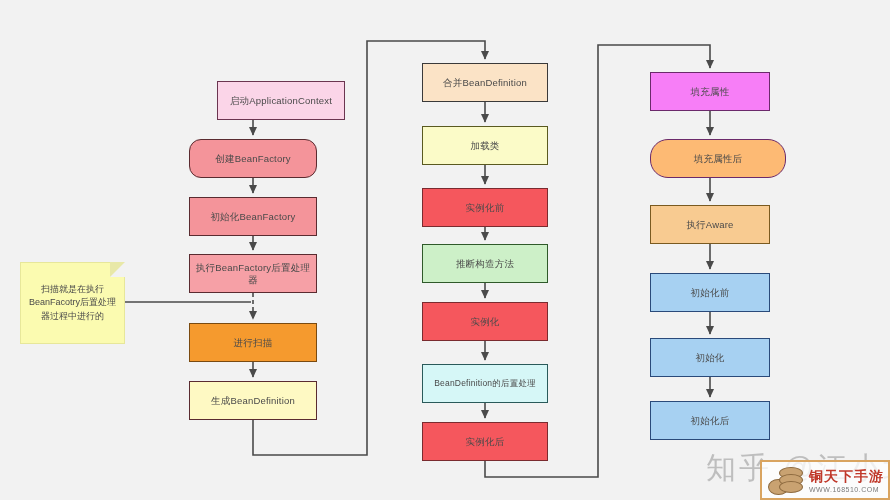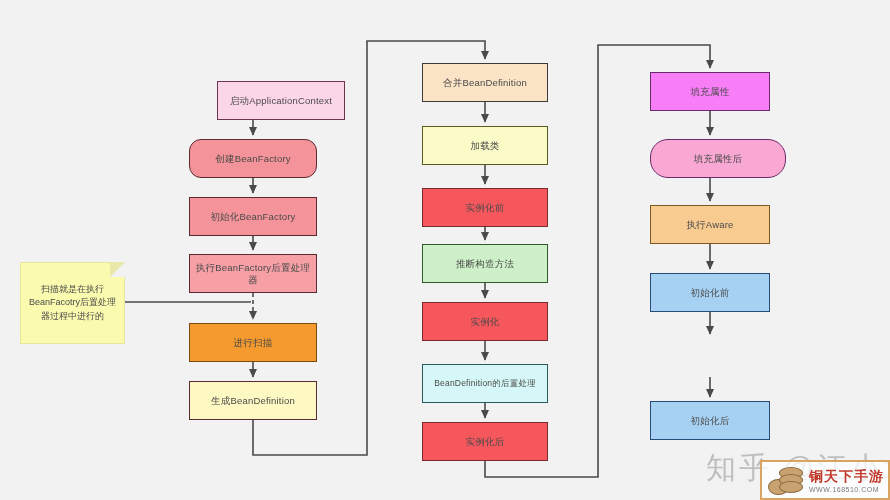--- a/index.html
+++ b/index.html
@@ -190,28 +190,31 @@
   <div class="node" style="left:422px;top:364px;width:126px;height:39px;background:#d6f7f7;border-color:#2a5a5a;font-size:8.5px;">
     <span>BeanDefinition的后置处理</span>
   </div>
   <div class="node" style="left:422px;top:422px;width:126px;height:39px;background:#f5575d;border-color:#7a2b2f;">
     <span>实例化后</span>
   </div>
 
   <div class="node" style="left:650px;top:72px;width:120px;height:39px;background:#f77ef7;border-color:#6b2a6b;">
     <span>填充属性</span>
   </div>
-  <div class="node" style="left:650px;top:139px;width:136px;height:39px;background:#f9a8d4;border-color:#6b2a6b;border-radius:18px;">
+  <div class="node" style="left:650px;top:139px;width:136px;height:39px;background:#fdba74;border-color:#6b2a6b;border-radius:18px;">
     <span>填充属性后</span>
   </div>
   <div class="node" style="left:650px;top:205px;width:120px;height:39px;background:#f8cb91;border-color:#7a5a20;">
     <span>执行Aware</span>
   </div>
   <div class="node" style="left:650px;top:273px;width:120px;height:39px;background:#a7d1f2;border-color:#2a4a7a;">
     <span>初始化前</span>
+  </div>
+  <div class="node" style="left:650px;top:338px;width:120px;height:39px;background:#a7d1f2;border-color:#2a4a7a;">
+    <span>初始化</span>
   </div>
   <div class="node" style="left:650px;top:401px;width:120px;height:39px;background:#a7d1f2;border-color:#2a4a7a;text-align:right;">
     <span>初始化后</span>
   </div>
 
   <div class="note" style="left:20px;top:262px;width:105px;height:82px;">
     <span>扫描就是在执行BeanFacotry后置处理器过程中进行的</span>
   </div>
   <div class="note-fold" style="left:110px;top:262px;border-width:0 0 15px 15px;border-color:transparent transparent #f2f2f2 #e8e8a8;"></div>
 

